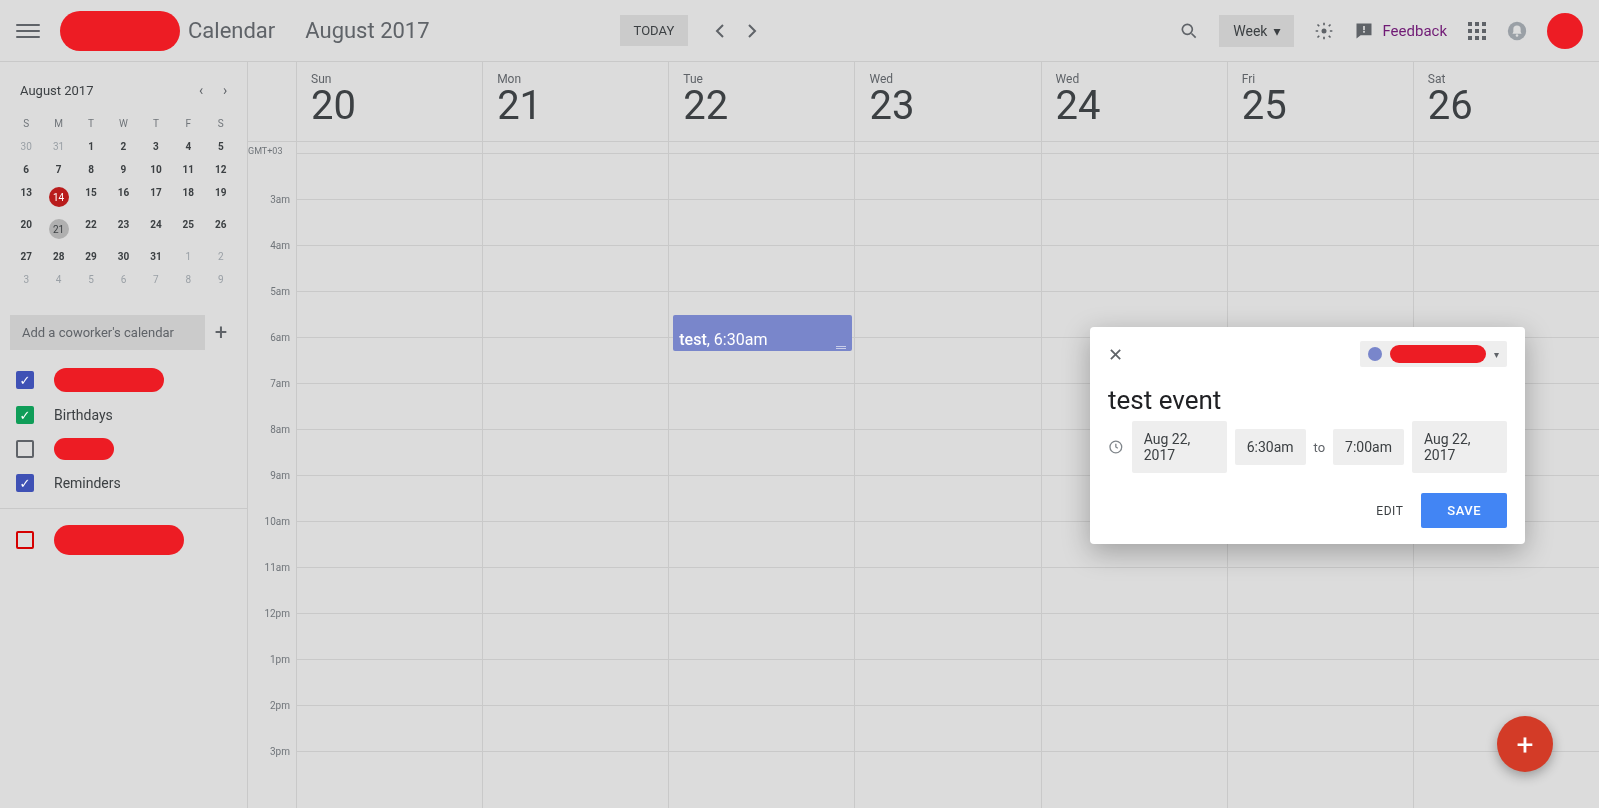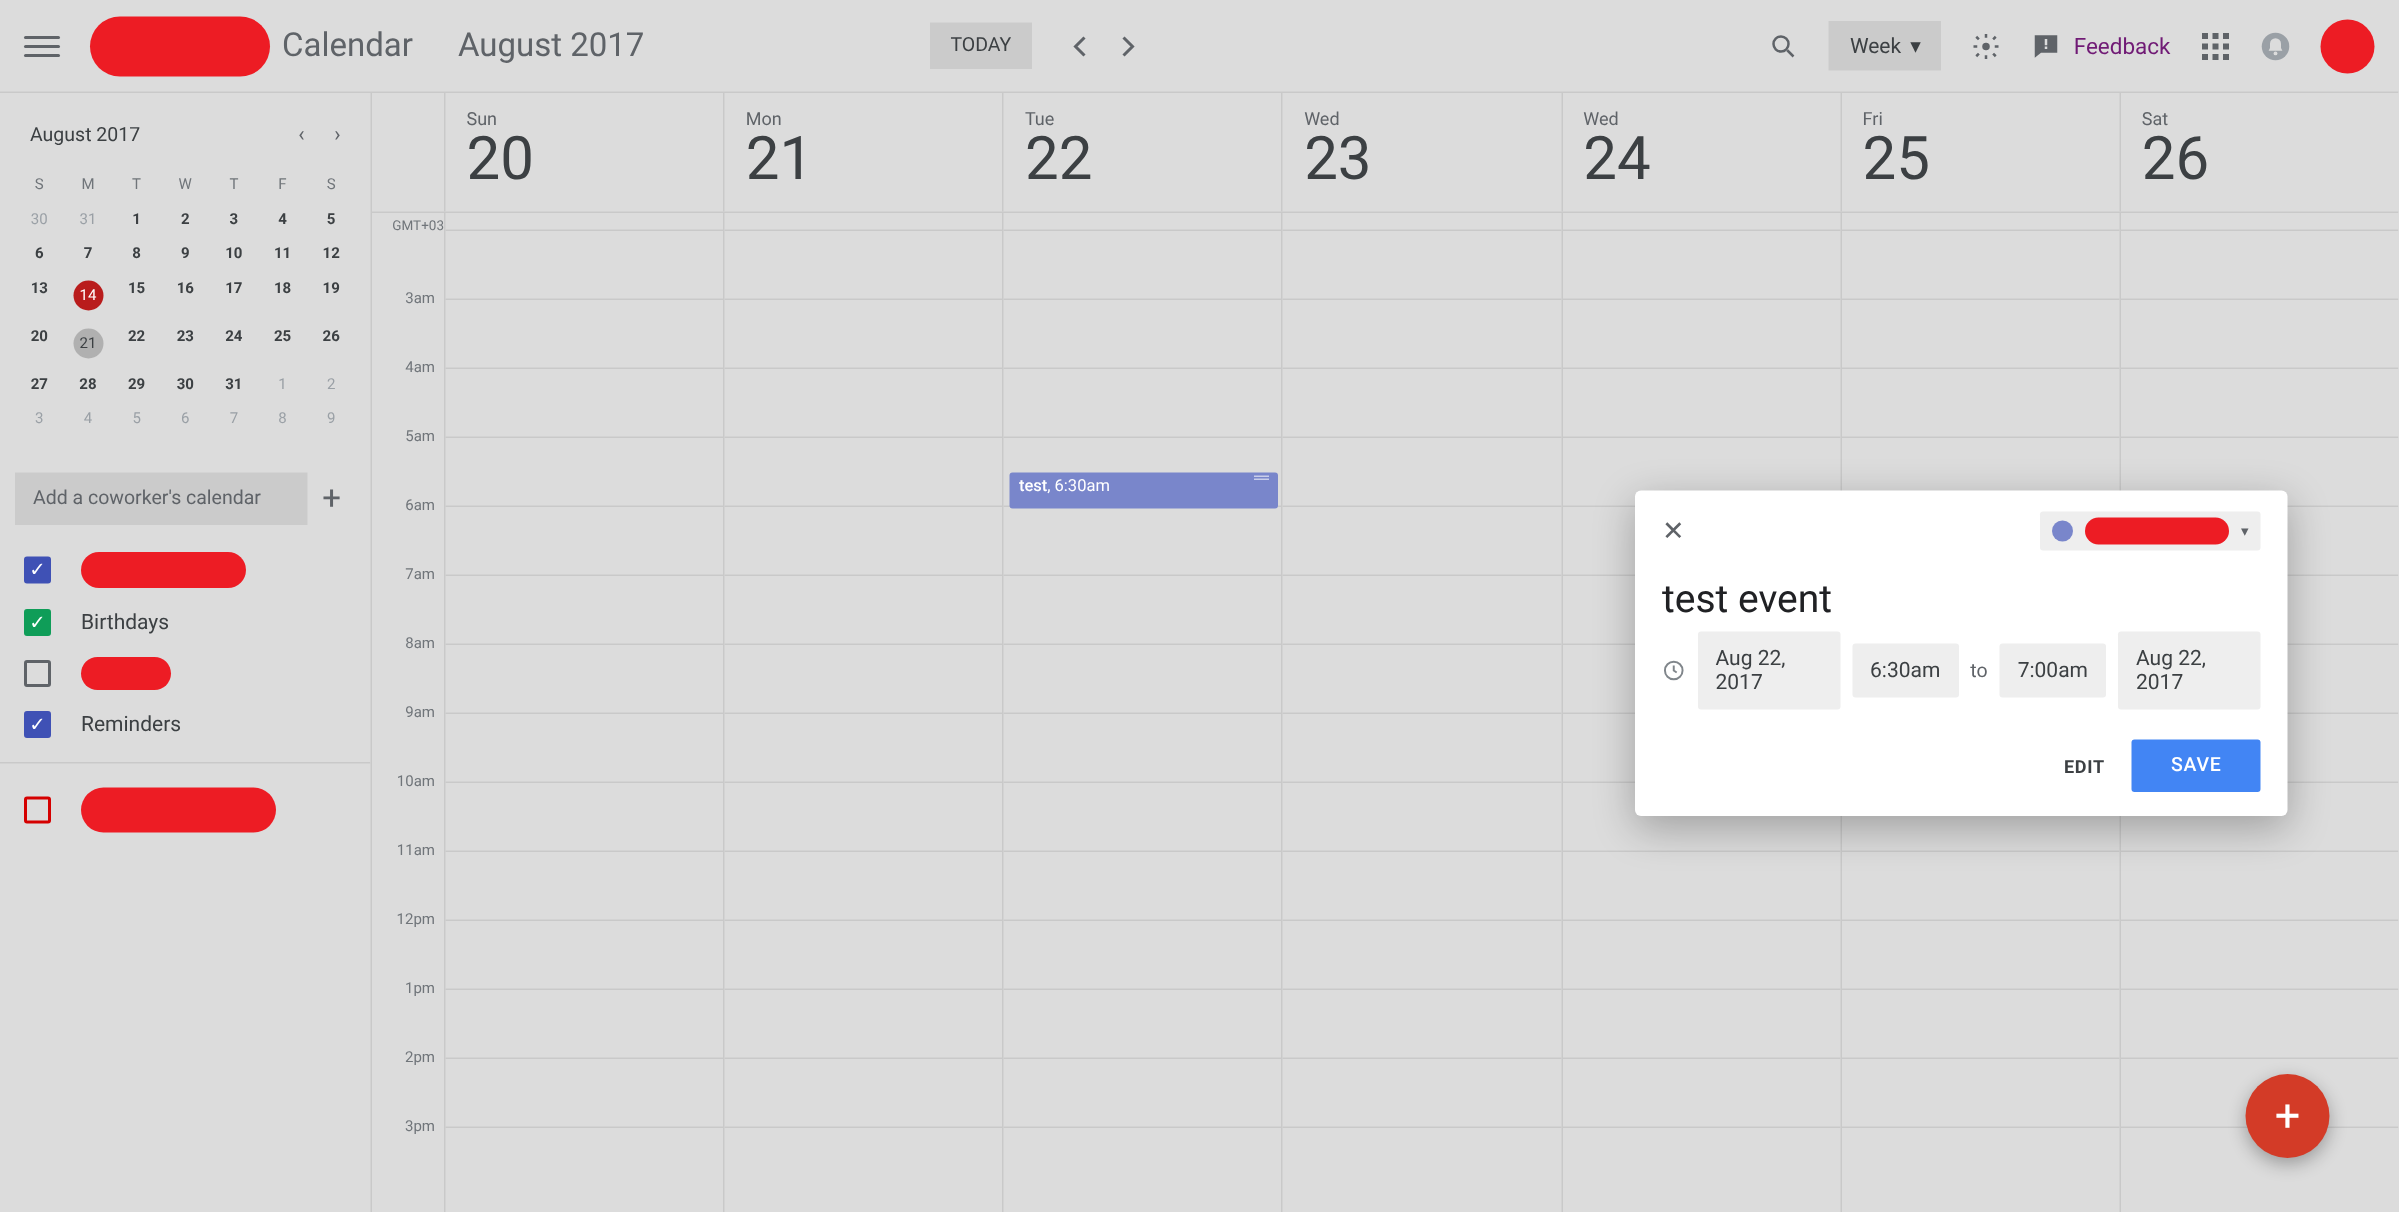--- a/index.html
+++ b/index.html
@@ -42,50 +42,50 @@
 .cbox.red{border-color:#d50000}
 .cal-redact{width:110px;height:24px;border-radius:12px}
 .hr{height:1px;background:#c9c9c9;margin:16px -10px}
 .main{flex:1;display:flex;flex-direction:column;position:relative}
 .week-head{display:flex;height:80px;border-bottom:1px solid #c9c9c9}
 .tz-col{width:48px}
 .day-col{flex:1;border-left:1px solid #c9c9c9;padding:10px 0 0 14px}
 .dow{font-size:12px;color:#5f6368}
 .dnum{font-size:40px;color:#3c4043;font-weight:400;margin-top:-4px}
 .grid-wrap{flex:1;overflow:hidden;position:relative}
-.tz-label{position:absolute;left:0;top:4px;width:48px;font-size:9px;color:#70757a;text-align:right}
+.tz-label{position:absolute;left:0;top:4px;width:48px;font-size:9px;color:#70757a;text-align:left}
 .grid{display:flex;height:100%}
 .time-col{width:48px}
 .time-label{height:46px;font-size:10px;color:#70757a;text-align:right;padding-right:6px;position:relative;top:-6px}
 .time-label:first-child{height:58px}
 .day-grid{flex:1;border-left:1px solid #c9c9c9;position:relative}
 .hour-line{height:46px;border-bottom:1px solid #c9c9c9}
 .hour-line:first-child{height:12px}
-.event-chip{position:absolute;left:4px;right:2px;background:#7986cb;color:#fff;font-size:11px;padding:2px 6px;border-radius:2px;height:24px;display:flex;align-items:flex-start;overflow:hidden}
+.event-chip{position:absolute;left:4px;right:2px;background:#7986cb;color:#fff;font-size:16px;padding:2px 6px;border-radius:2px;height:36px;display:flex;align-items:flex-end;overflow:hidden}
 .event-chip .et{font-weight:500}
 .drag-h{margin-left:auto;opacity:.6;display:flex;flex-direction:column;gap:1px}
 .drag-h span{width:10px;height:1px;background:#fff}
 .popup{position:absolute;left:842px;top:265px;width:435px;background:#fff;border-radius:4px;box-shadow:0 8px 28px rgba(0,0,0,.28);padding:14px 18px 16px 18px}
 .popup::before{content:"";position:absolute;left:-8px;top:108px;border:8px solid transparent;border-right-color:#fff}
 .pop-top{display:flex;align-items:center;margin-bottom:16px}
 .close-x{color:#5f6368;font-size:18px;cursor:pointer;width:24px}
 .cal-pick{margin-left:auto;display:flex;align-items:center;gap:8px;background:#eee;padding:4px 8px;border-radius:2px;cursor:pointer}
 .dot{width:14px;height:14px;border-radius:50%;background:#7986cb}
 .cp-redact{width:96px;height:18px;border-radius:9px}
 .tri{font-size:10px;color:#5f6368}
 .title-input{border:none;font-size:26px;color:#202124;width:100%;outline:none;padding:2px 0 6px 0}
 .chips{display:flex;gap:10px;margin:12px 0 18px 0}
 .chip{border:1px solid #bdbdbd;background:#fff;color:#5f6368;font-size:12px;padding:6px 12px;border-radius:14px;cursor:pointer}
 .chip.active{background:#1a73e8;color:#fff;border-color:#1a73e8}
 .time-row{display:flex;align-items:center;gap:8px;font-size:14px;color:#3c4043}
 .clock{color:#80868b}
 .tfield{background:#eee;padding:10px 12px;border-radius:2px;cursor:pointer;font-size:14px}
 .to{font-size:13px;color:#5f6368}
 .actions{display:flex;justify-content:flex-end;gap:18px;margin-top:20px;align-items:center}
-.edit-btn{font-size:12px;font-weight:700;color:#3c4043;cursor:pointer;letter-spacing:.5px}
+.edit-btn{font-size:12px;font-weight:400;color:#3c4043;cursor:pointer;letter-spacing:.5px}
 .save-btn{background:#4285f4;color:#fff;border:none;padding:10px 26px;font-size:13px;font-weight:500;border-radius:2px;cursor:pointer;letter-spacing:.5px}
 .fab{position:absolute;right:46px;bottom:36px;width:56px;height:56px;border-radius:50%;background:#d33b27;color:#fff;font-size:30px;display:flex;align-items:center;justify-content:center;box-shadow:0 4px 12px rgba(0,0,0,.3);cursor:pointer}
 svg{display:block}
 </style>
 </head>
 <body>
 
 <div class="header">
   <div class="menu-icon">
       <span></span>

